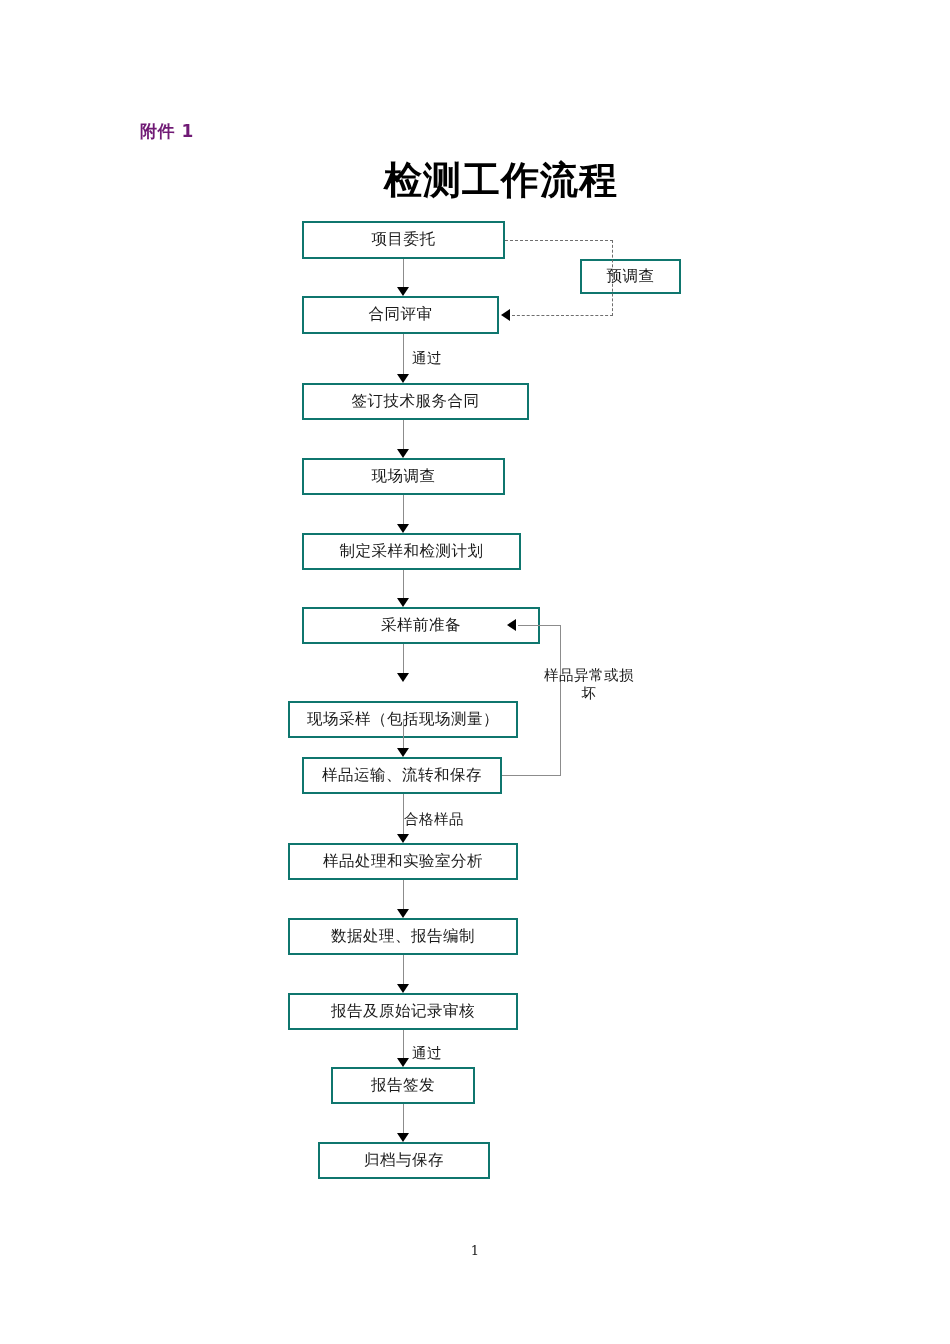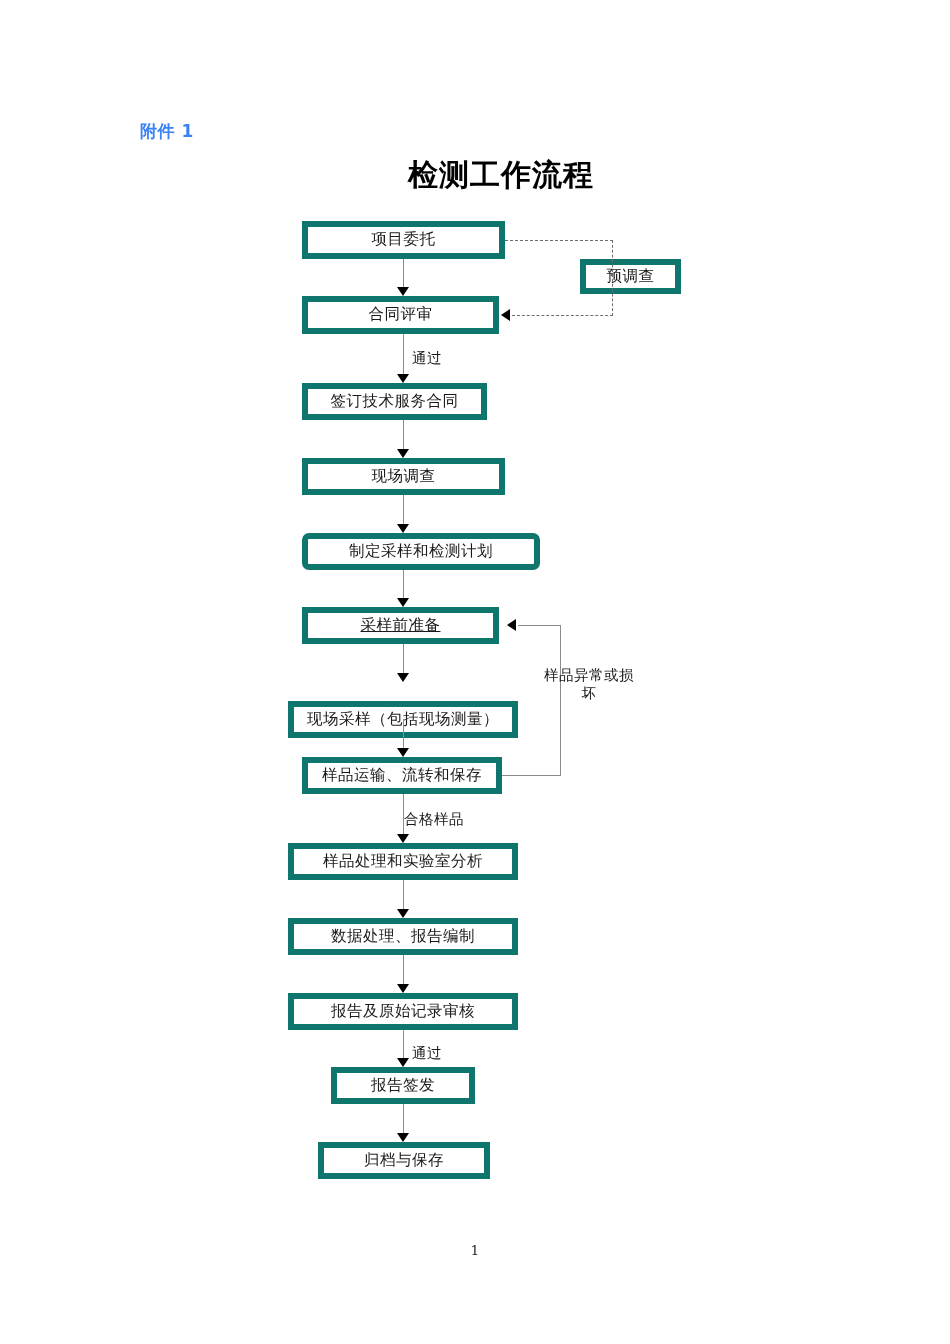--- a/index.html
+++ b/index.html
@@ -24,46 +24,46 @@
   }
 
   .attachment-label {
     position: absolute;
     left: 140px;
     top: 120px;
     font-family: "DejaVu Sans", "Liberation Sans", sans-serif;
     font-weight: bold;
     font-size: 17px;
     letter-spacing: 0.5px;
-    color: #3b82f6;
+    color: #701a75;
     white-space: nowrap;
   }
 
   .doc-title {
     position: absolute;
     left: 0;
     top: 155px;
     width: 950px;
     text-align: center;
     font-family: "DejaVu Serif", "Liberation Serif", serif;
     font-weight: bold;
-    font-size: 30px;
+    font-size: 38px;
     letter-spacing: 1px;
     color: #000;
   }
   .doc-title .title-inner {
     display: inline-block;
     margin-left: 52px;
   }
 
   
   .node {
     position: absolute;
     box-sizing: border-box;
-    border: 6px solid #0f766e;
+    border: 2px solid #0f766e;
     background: #ffffff;
     display: flex;
     align-items: center;
     justify-content: center;
     font-size: 15.5px;
     line-height: 1;
     color: #1a1a1a;
     letter-spacing: 0.5px;
     white-space: nowrap;
   }
@@ -138,27 +138,27 @@
   <div class="attachment-label">附件 1</div>
 
   <div class="doc-title"><span class="title-inner">检测工作流程</span></div>
 
   <div class="node" style="left:302px; top:221px; width:203px; height:38px;">项目委托</div>
 
   <div class="node" style="left:580px; top:259px; width:101px; height:35px;">预调查</div>
 
   <div class="node" style="left:302px; top:296px; width:197px; height:38px;text-align:center;">合同评审</div>
 
-  <div class="node" style="left:302px; top:383px; width:185px; height:37px;">签订技术服务合同</div>
+  <div class="node" style="left:302px; top:383px; width:227px; height:37px;">签订技术服务合同</div>
 
   <div class="node" style="left:302px; top:458px; width:203px; height:37px;">现场调查</div>
 
-  <div class="node" style="left:302px; top:533px; width:238px; height:37px;border-radius:7px;">制定采样和检测计划</div>
-
-  <div class="node" style="left:302px; top:607px; width:197px; height:37px;text-decoration:underline;">采样前准备</div>
+  <div class="node" style="left:302px; top:533px; width:219px; height:37px;">制定采样和检测计划</div>
+
+  <div class="node" style="left:302px; top:607px; width:238px; height:37px;">采样前准备</div>
 
   <div class="node" style="left:288px; top:701px; width:230px; height:37px;">现场采样（包括现场测量）</div>
 
   <div class="node" style="left:302px; top:757px; width:200px; height:37px;">样品运输、流转和保存</div>
 
   <div class="node" style="left:288px; top:843px; width:230px; height:37px;">样品处理和实验室分析</div>
 
   <div class="node" style="left:288px; top:918px; width:230px; height:37px;">数据处理、报告编制</div>
 
   <div class="node" style="left:288px; top:993px; width:230px; height:37px;">报告及原始记录审核</div>

